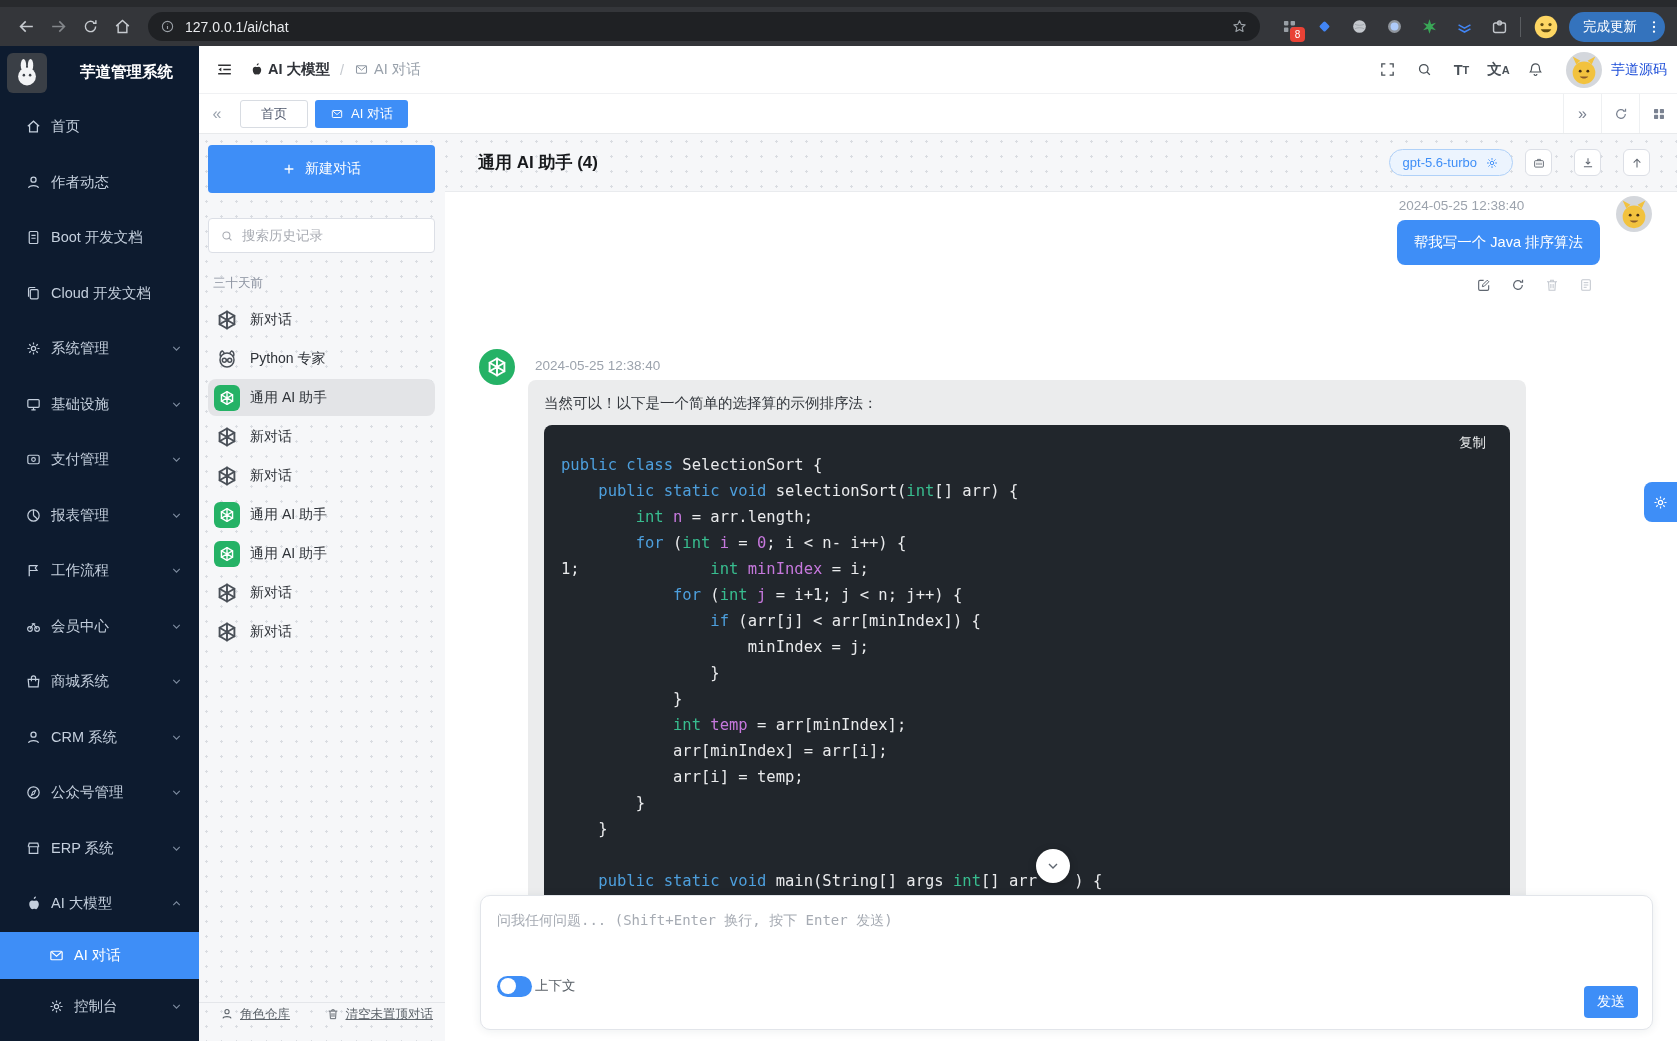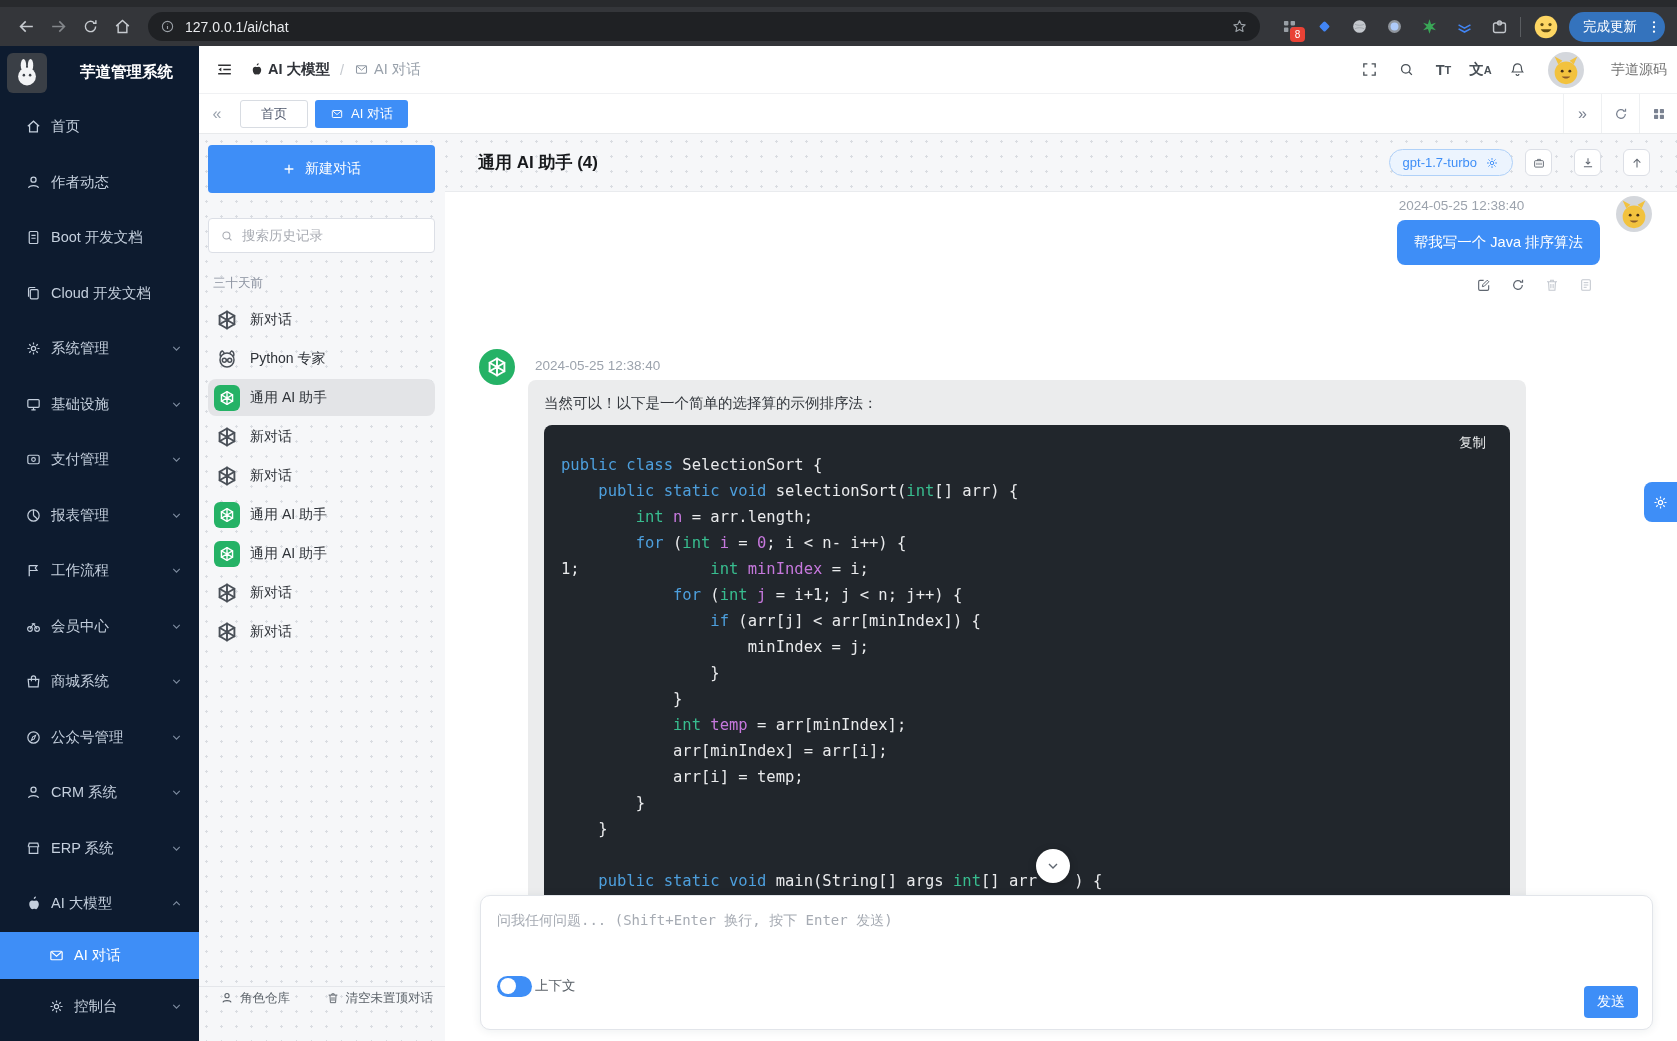--- a/index.html
+++ b/index.html
@@ -57,21 +57,21 @@
   .crumb-parent { color:#2f3238; margin-left:4px; font-weight:600; }
   .crumb-sep { color:#c5c9cf; margin:0 10px; }
   .crumb .ic.gray { color:#8f98a3; }
   .crumb-cur { color:#99a1ab; margin-left:5px; }
   .appbar-right { margin-left:auto; display:flex; align-items:center; }
   .hicon { width:37px; height:30px; display:flex; align-items:center; justify-content:center; color:#495057; }
   .hicon svg { width:17px; height:17px; }
   .hicon.txt { font-size:14.5px; font-weight:600; letter-spacing:0; }
   .user-avatar { width:36px; height:36px; border-radius:50%; background:#d4d7dc; margin-left:12px; overflow:hidden; display:flex; align-items:center; justify-content:center; }
   .user-avatar svg { width:34px; height:34px; }
-  .user-name { font-size:14px; color:#737373; margin:0 2px 0 27px; white-space:nowrap; }
+  .user-name { font-size:14px; color:#1d4ed8; margin:0 2px 0 9px; white-space:nowrap; }
 
   .tabbar { height:40px; display:flex; align-items:center; border-bottom:1px solid #e8eaec; background:#fff; padding-left:7px; flex:0 0 auto; }
   .tab-chev { width:22px; text-align:center; color:#9aa2ad; font-size:16px; }
   .tab { height:28px; display:flex; align-items:center; border-radius:3px; font-size:13px; padding:0 20px; margin-left:12px; }
   .tab.plain { border:1px solid #d8dce2; background:#fff; color:#515a6e; }
   .tab.active { background:#3e8ef7; color:#fff; padding:0 15px; margin-left:7px; }
   .tab.active .ic { width:14px; height:14px; margin-right:7px; color:#fff; }
   .tab-controls { margin-left:auto; display:flex; height:100%; }
   .tc { width:38px; border-left:1px solid #eef0f2; display:flex; align-items:center; justify-content:center; color:#7a8291; }
   .tc svg { width:16px; height:16px; }
@@ -89,21 +89,21 @@
   .searchbox svg { width:14px; height:14px; margin-right:8px; color:#a8abb2; flex:0 0 auto; }
   .group-label { margin:22px 0 9px 5px; font-size:12.5px; color:#8a919f; }
   .citem { height:37px; margin-bottom:2px; display:flex; align-items:center; padding:0 8px 0 6px; border-radius:8px; font-size:14px; color:#2e3238; cursor:pointer; }
   .citem.selected { background:#e3e4e7; }
   .cav { width:26px; height:26px; flex:0 0 auto; margin-right:10px; display:flex; align-items:center; justify-content:center; }
   .cav svg { width:24px; height:24px; color:#4a5058; }
   .cav.green { background:#25b266; border-radius:6px; }
   .cav.green svg { width:18px; height:18px; color:#fff; }
   .cav.big { width:36px; height:36px; background:#25b266; border-radius:50%; }
   .cav.big svg { width:24px; height:24px; color:#fff; }
-  .clfooter { position:absolute; left:0; right:0; bottom:16px; height:39px; border-top:1px solid #e4e6ea; display:flex; align-items:center; justify-content:space-between; padding:0 12px 16px 21px; font-size:12.5px; color:#5b6269; }
+  .clfooter { position:absolute; left:0; right:0; bottom:0; height:39px; border-top:1px solid #e4e6ea; display:flex; align-items:center; justify-content:space-between; padding:0 12px 16px 21px; font-size:12.5px; color:#5b6269;text-decoration:underline; }
   .clf-item { display:flex; align-items:center; cursor:pointer; }
   .clf-item svg { width:14px; height:14px; margin-right:6px; }
 
   
   .chatmain { flex:1; display:flex; flex-direction:column; min-width:0; }
   .title-row { height:58px; display:flex; align-items:center; padding:0 27px 0 33px; border-bottom:1px solid #e9ebee; flex:0 0 auto; }
   .chat-title { font-size:17px; font-weight:600; color:#17191c; }
   .title-right { margin-left:auto; display:flex; align-items:center; }
   .model-badge { height:27px; padding:0 13px; border:1px solid #b0d1f8; background:#ecf4fe; color:#3e8ef7; border-radius:14px; font-size:13px; display:flex; align-items:center; cursor:pointer; }
   .model-badge svg { width:14px; height:14px; margin-left:8px; }
@@ -541,32 +541,32 @@
             <svg class="ic">
               <use href="#i-mall"></use>
             </svg>
             <span class="m-label">商城系统</span>
             <svg class="ic arr">
               <use href="#i-chevdown"></use>
             </svg>
           </div>
           <div class="m-item">
             <svg class="ic">
+              <use href="#i-user"></use>
+            </svg>
+            <span class="m-label">CRM 系统</span>
+            <svg class="ic arr">
+              <use href="#i-chevdown"></use>
+            </svg>
+          </div>
+          <div class="m-item">
+            <svg class="ic">
               <use href="#i-compass"></use>
             </svg>
             <span class="m-label">公众号管理</span>
-            <svg class="ic arr">
-              <use href="#i-chevdown"></use>
-            </svg>
-          </div>
-          <div class="m-item">
-            <svg class="ic">
-              <use href="#i-user"></use>
-            </svg>
-            <span class="m-label">CRM 系统</span>
             <svg class="ic arr">
               <use href="#i-chevdown"></use>
             </svg>
           </div>
           <div class="m-item">
             <svg class="ic">
               <use href="#i-erp"></use>
             </svg>
             <span class="m-label">ERP 系统</span>
             <svg class="ic arr">
@@ -776,21 +776,21 @@
               <span>清空未置顶对话</span>
             </span>
           </div>
         </div>
 
         <div class="chatmain">
           <div class="title-row">
             <span class="chat-title">通用 AI 助手 (4)</span>
             <div class="title-right">
               <span class="model-badge">
-                <span>gpt-1.7-turbo</span>
+                <span>gpt-5.6-turbo</span>
                 <svg>
                     <use href="#i-gear"></use>
                   </svg>
               </span>
               <span class="tbtn b1">
                   <svg>
                     <use href="#i-clear"></use>
                   </svg>
                 </span>
               <span class="tbtn b2">

